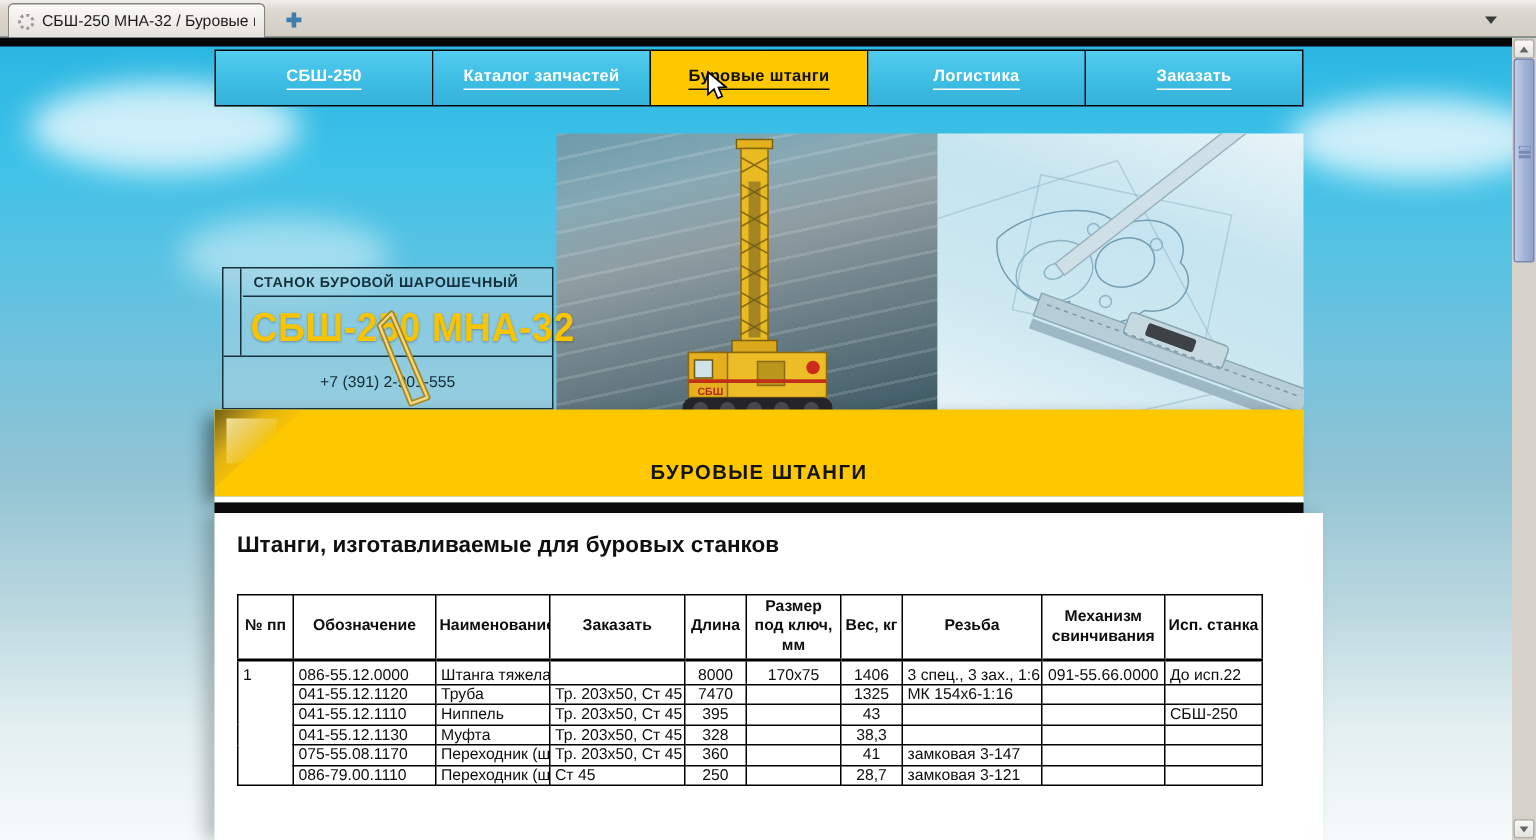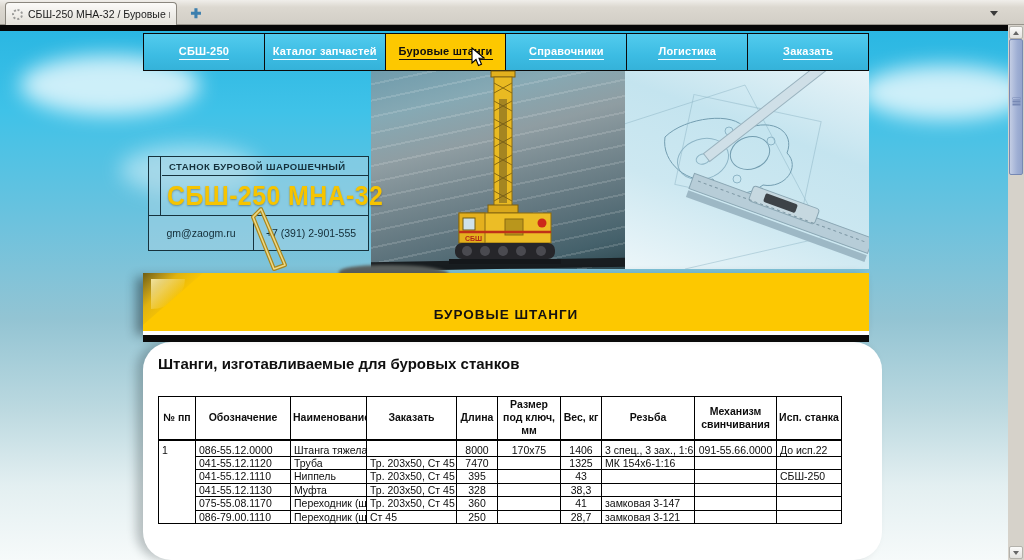--- a/index.html
+++ b/index.html
@@ -53,21 +53,21 @@
   .nav-item { flex:1 1 0; display:flex; align-items:center; justify-content:center;
     background:linear-gradient(180deg,#52cbee 0%,#3cbce3 60%,#35b2d9 100%);
     border-right:1px solid #0a0a0a; cursor:pointer; }
   .nav-item:last-child { border-right:none; }
   .nav-label { font-size:11px; font-weight:bold; color:#fff; padding-bottom:2px;
     border-bottom:1px solid rgba(255,255,255,.95); letter-spacing:.2px; }
   .nav-item.active { background:#fdc800; }
   .nav-item.active .nav-label { color:#0f0f0f; border-bottom-color:#0f0f0f; }
 
   
-  #hero { position:absolute; top:42px; left:0; width:726px; height:236px; overflow:visible; }
+  #hero { position:absolute; top:64px; left:0; width:726px; height:236px; overflow:visible; }
   #quarry { position:absolute; left:228px; top:0; width:254px; height:202px;
     background:linear-gradient(165deg,#6d9aab 0%,#86a9b4 20%,#8f9da2 38%,#75878e 55%,#5d737c 72%,#45616b 88%,#2e4850 100%); }
   #quarry::before { content:""; position:absolute; inset:0;
     background:repeating-linear-gradient(168deg, rgba(255,255,255,.14) 0 2px, transparent 2px 16px); }
   #quarry::after { content:""; position:absolute; left:0; bottom:0; width:100%; height:9px;
     background:#181d20; transform:skewY(-1deg); }
   #draft { position:absolute; left:482px; top:0; width:244px; height:202px;
     background:linear-gradient(200deg,#e8f4f8 0%,#c4e4ef 35%,#cde8f1 65%,#ecf6f9 100%); }
   #rig { position:absolute; left:298px; top:2px; z-index:6; }
   #rubble { position:absolute; left:196px; top:198px; width:110px; height:18px; background:#5c615f;
@@ -100,21 +100,21 @@
     background:linear-gradient(135deg,#6e5d12 0%,#a8891a 16%,#e0b210 32%,#fdc800 58%);
     clip-path:polygon(0 0,100% 0,0 100%); }
   #curl::after { content:""; position:absolute; left:8px; top:6px; width:34px; height:30px;
     background:linear-gradient(135deg,rgba(255,240,170,.9),rgba(253,200,0,0) 70%);
     border-radius:0 0 100% 0; }
   #strip-white { position:absolute; top:306px; left:0; width:726px; height:4px; background:#fff; z-index:10; }
   #strip-black { position:absolute; top:310px; left:0; width:726px; height:7px; background:#0a0a0a; z-index:10; }
 
   
   #content { position:absolute; top:317px; left:0; width:739px; height:218px; background:#fff;
-    padding:12px 0 0 15px; z-index:9; box-shadow:-7px 0 10px rgba(20,30,35,.25);border-radius:28px; }
+    padding:12px 0 0 15px; z-index:9; box-shadow:-7px 0 10px rgba(20,30,35,.25); }
   #heading { font-size:15px; font-weight:bold; color:#101010; line-height:1.28; }
   #pdf-link { display:inline-block; margin-top:10px; font-size:11.5px; color:#222; text-decoration:underline; cursor:pointer; }
 
   
   #parts-table { margin-top:23px; border-collapse:collapse; table-layout:fixed; width:684px;
     font-size:10.5px; color:#0d0d0d; }
   #parts-table th, #parts-table td { border:1px solid #000; overflow:hidden; }
   #parts-table th { height:33px; font-size:10.5px; font-weight:bold; text-align:center;
     vertical-align:middle; padding:1px 2px; line-height:1.25; background:#fff; }
   #parts-table td { height:12.8px; line-height:12.4px; padding:0 3px; white-space:nowrap; vertical-align:top; }
@@ -153,23 +153,20 @@
 
       <div id="nav">
           <div class="nav-item">
             <span class="nav-label">СБШ-250</span>
           </div>
           <div class="nav-item">
             <span class="nav-label">Каталог запчастей</span>
           </div>
           <div class="nav-item active">
             <span class="nav-label">Буровые штанги</span>
-          </div>
-          <div class="nav-item">
-            <span class="nav-label">Справочники</span>
           </div>
           <div class="nav-item">
             <span class="nav-label">Логистика</span>
           </div>
           <div class="nav-item">
             <span class="nav-label">Заказать</span>
           </div>
         </div>
 
       <div id="hero">
@@ -225,21 +222,20 @@
 
         <div id="rubble"></div>
 
         <div id="infobox">
           <div class="ib-side"></div>
           <div class="ib-sub">СТАНОК БУРОВОЙ ШАРОШЕЧНЫЙ</div>
           <div class="ib-big">
               <span>СБШ-250 МНА-32</span>
             </div>
           <div class="ib-contacts">
-            <div class="ib-email">gm@zaogm.ru</div>
             <div class="ib-phone">+7 (391) 2-901-555</div>
           </div>
         </div>
       </div>
 
       <svg id="clip" width="62" height="72" viewBox="0 0 62 72">
         <path d="M18,6 L42,62 L31,66 L10,14 Z" fill="none" stroke="#a8871e" stroke-width="4" stroke-linejoin="round" stroke-linecap="round"></path>
         <path d="M18,6 L42,62 L31,66 L10,14 Z" fill="none" stroke="#eed884" stroke-width="1.6" stroke-linejoin="round" stroke-linecap="round"></path>
       </svg>
 

